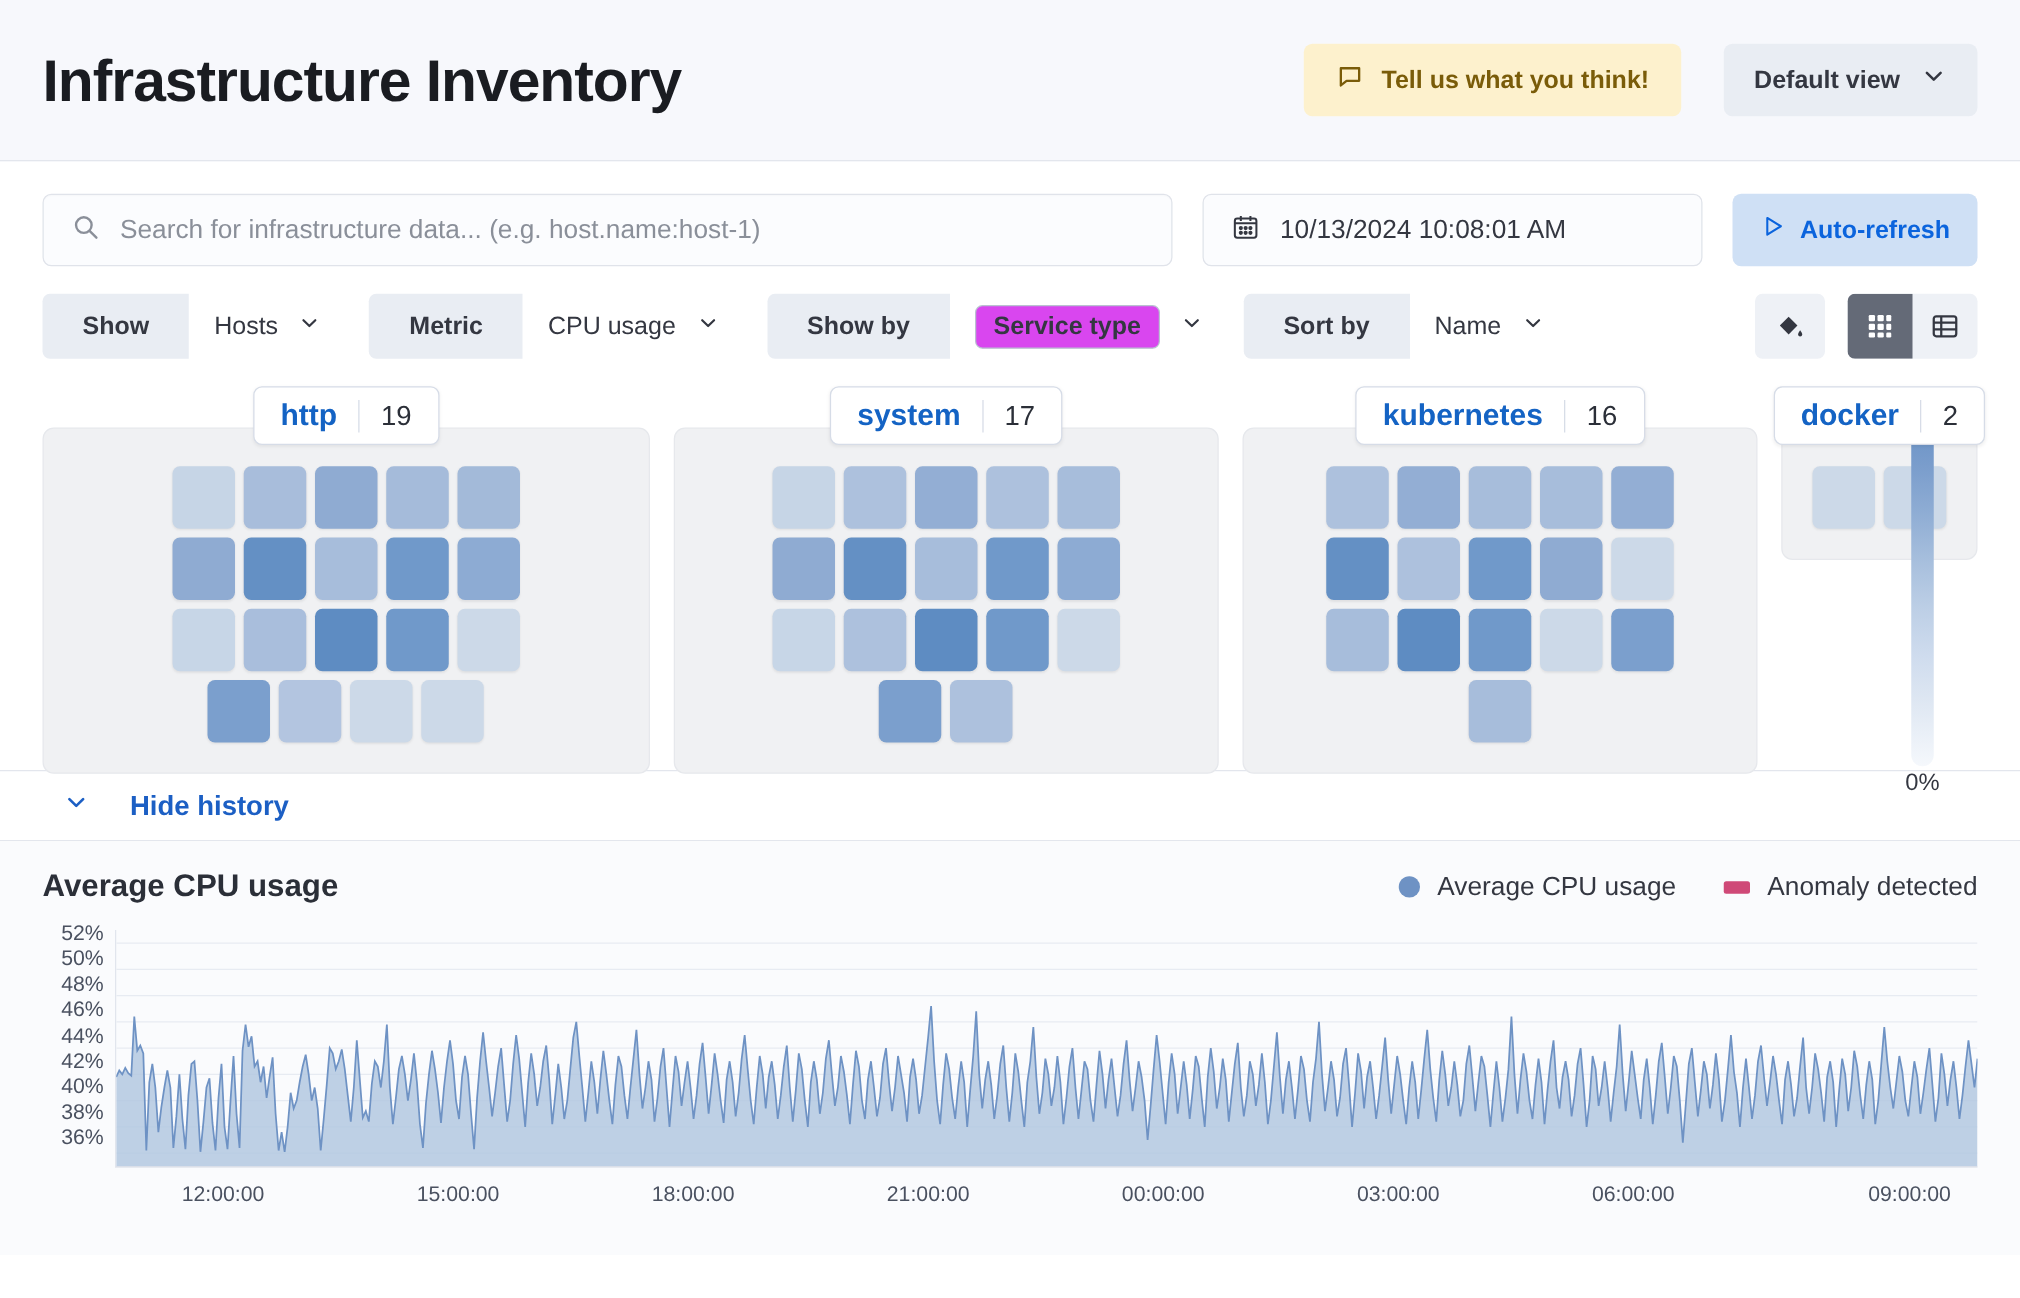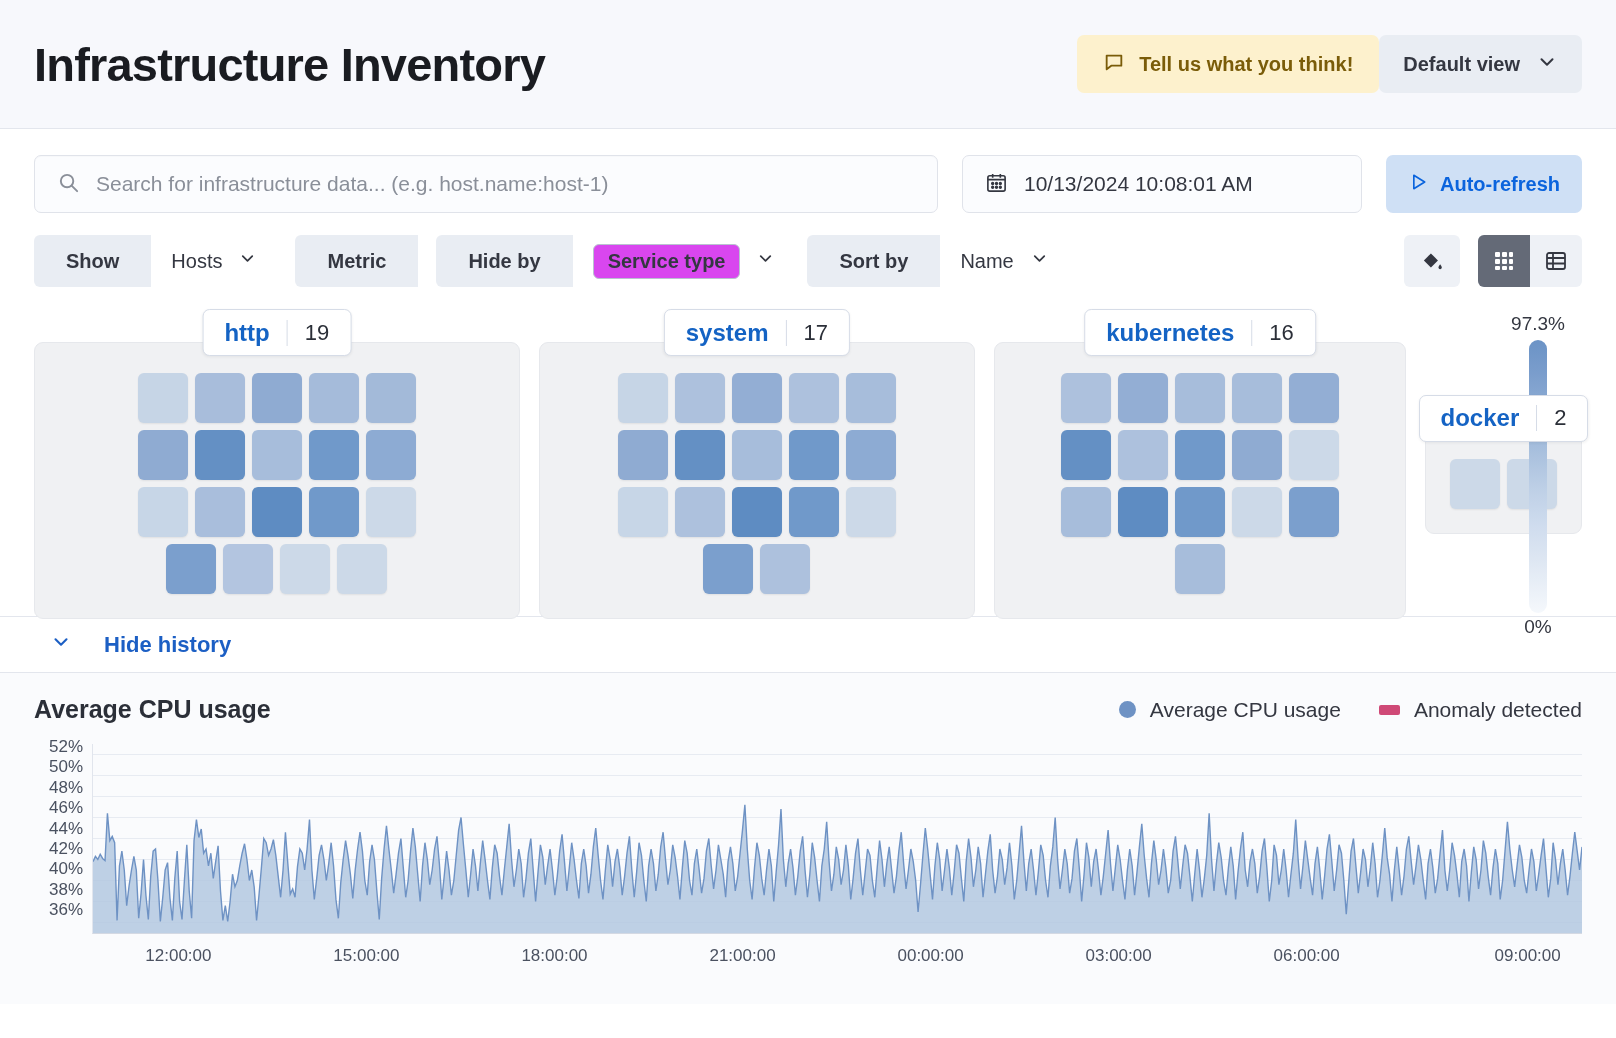--- a/index.html
+++ b/index.html
@@ -21,21 +21,21 @@
     position: relative;
   }
   .page-title {
     font-size: 47px;
     font-weight: bold;
     letter-spacing: -0.8px;
     color: #1a1c21;
   }
   .header-right {
     margin-left: auto;
-    display: flex; align-items: center; 
+    display: flex; align-items: center; gap: 34px;
   }
   .feedback-btn {
     background: #fdf1cd;
     color: #7a5c09;
     border: none;
     border-radius: 7px;
     height: 58px;
     padding: 0 26px;
     display: flex; align-items: center; gap: 14px;
     font-size: 20px;
@@ -147,21 +147,21 @@
   }
   .seg-btn.active { background: #646a77; }
 
   
   .grid-area {
     position: relative;
     padding: 22px 34px 0 34px;
     height: 330px;
     border-bottom: 1px solid #e3e6ed;
   }
-  .groups { display: flex; gap: 19px; align-items: center; }
+  .groups { display: flex; gap: 19px; align-items: flex-start; }
   .group { position: relative; padding-top: 33px; }
   .group-badge {
     position: absolute;
     top: 0; left: 50%; transform: translateX(-50%);
     background: #ffffff;
     border: 1px solid #d6dce7;
     border-radius: 7px;
     height: 47px;
     display: flex; align-items: center;
     padding: 0 4px;
@@ -348,24 +348,32 @@
         <span>
           <svg width="19" height="19" viewBox="0 0 24 24" fill="none" stroke="#343741" stroke-width="2.2">
               <path d="M6 9l6 6 6-6" stroke-linecap="round" stroke-linejoin="round"></path>
             </svg>
         </span>
       </div>
     </div>
 
     <div class="filter-group">
       <div class="filter-label">Metric</div>
+      <div class="filter-value">
+        <span>CPU usage</span>
+        <span>
+          <svg width="19" height="19" viewBox="0 0 24 24" fill="none" stroke="#343741" stroke-width="2.2">
+              <path d="M6 9l6 6 6-6" stroke-linecap="round" stroke-linejoin="round"></path>
+            </svg>
+        </span>
+      </div>
     </div>
 
     <div class="filter-group">
-      <div class="filter-label">Hide by</div>
+      <div class="filter-label">Show by</div>
       <div class="filter-value boxed-wrap">
         <span class="boxed">Service type</span>
         <span>
           <svg width="19" height="19" viewBox="0 0 24 24" fill="none" stroke="#343741" stroke-width="2.2">
               <path d="M6 9l6 6 6-6" stroke-linecap="round" stroke-linejoin="round"></path>
             </svg>
         </span>
       </div>
     </div>
 

